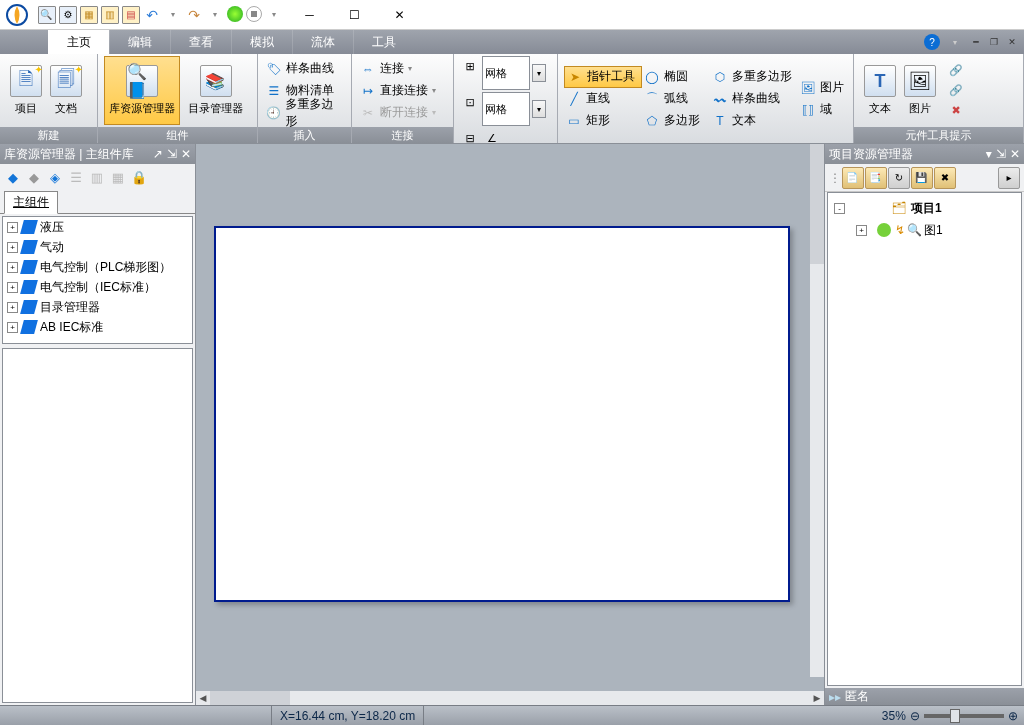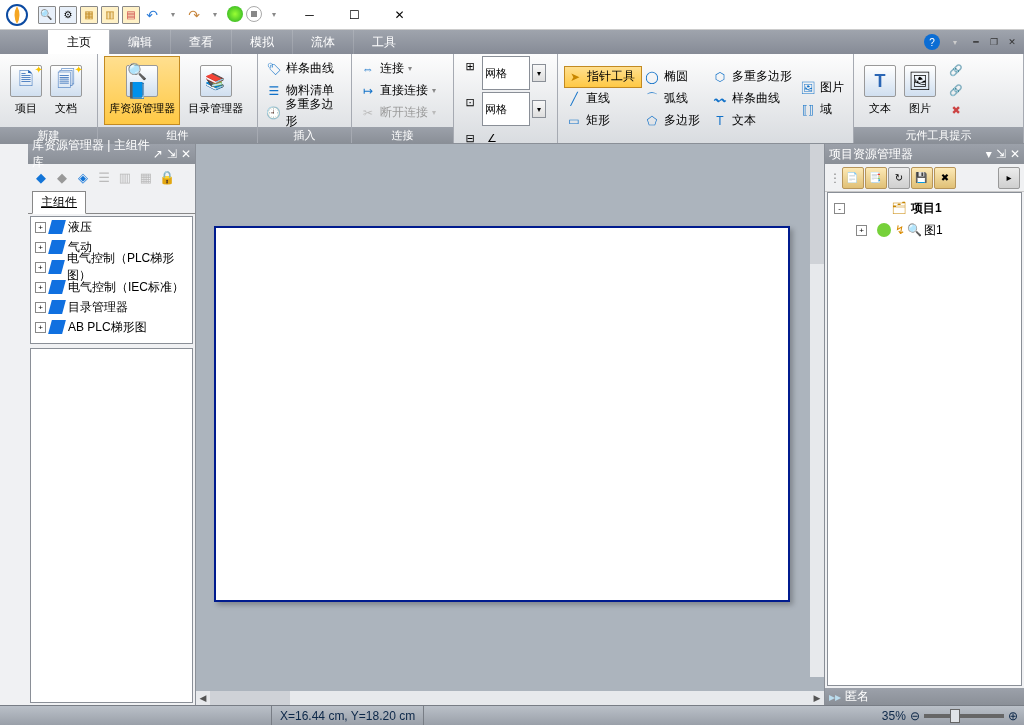--- a/index.html
+++ b/index.html
@@ -43,21 +43,21 @@
     .cols { display: flex; flex-direction: column; justify-content: center; }
     .mini-btn { width: 20px; height: 20px; display: flex; align-items: center; justify-content: center; cursor: pointer; font-size: 11px; }
     .combo { display: flex; align-items: center; }
     .combo-field { height: 34px; border: 1px solid #8a8f97; background: #fff; padding: 0 2px; font-size: 11px; display: flex; align-items: center; margin-right: 2px; }
     .combo-drop { width: 14px; height: 18px; border: 1px solid #8a8f97; background: linear-gradient(#f8f8f8,#dedede); display: flex; align-items: center; justify-content: center; font-size: 8px; text-align: center; }
     
     
     .mid { flex: 1; display: flex; min-height: 0; }
     
     
-    .left-panel { width: 196px; background: #f0f1f3; border-right: 1px solid #8a8f97; display: flex; flex-direction: column; padding-left: 28px; }
+    .left-panel { width: 196px; background: #f0f1f3; border-right: 1px solid #8a8f97; display: flex; flex-direction: column; }
     .panel-header { height: 20px; background: linear-gradient(#9ca1aa,#8a8f97); color: #fff; display: flex; align-items: center; padding: 0 4px; font-size: 11px; }
     .panel-pins { margin-left: auto; display: flex; gap: 4px; cursor: pointer; }
     .panel-toolbar { height: 26px; display: flex; align-items: center; gap: 3px; padding: 0 4px; }
     .tool-icn { width: 18px; height: 18px; display: flex; align-items: center; justify-content: center; font-size: 13px; cursor: pointer; }
     .subtab { height: 24px; border-bottom: 1px solid #888; display: flex; align-items: flex-end; padding-left: 4px; }
     .subtab-item { border: 1px solid #888; border-bottom: 1px solid #fff; background: #fff; padding: 2px 8px; margin-bottom: -1px; text-decoration: underline; }
     .tree { flex: 0 0 128px; background: #fff; border: 1px solid #8a8f97; margin: 2px; overflow-y: scroll; }
     .tree-row { display: flex; align-items: center; height: 20px; padding-left: 4px; cursor: pointer; }
     .tree-pm { width: 11px; height: 11px; border: 1px solid #888; font-size: 8px; display: flex; align-items: center; justify-content: center; margin-right: 4px; }
     .tree-icon { width: 14px; height: 14px; background: #1070e0; margin-right: 4px; transform: skewX(-15deg); }
@@ -379,21 +379,21 @@
           <span>电气控制（IEC标准）</span>
         </div>
       <div class="tree-row">
           <span class="tree-pm">+</span>
           <span class="tree-icon"></span>
           <span>目录管理器</span>
         </div>
       <div class="tree-row">
           <span class="tree-pm">+</span>
           <span class="tree-icon"></span>
-          <span>AB PLC梯形图</span>
+          <span>AB IEC标准</span>
         </div>
     </div>
     <div class="preview"></div>
   </div>
 
   <div class="canvas-area">
     <div class="canvas-inner">
       <div class="page"></div>
       <div class="vscroll">
           <div class="vthumb"></div>

